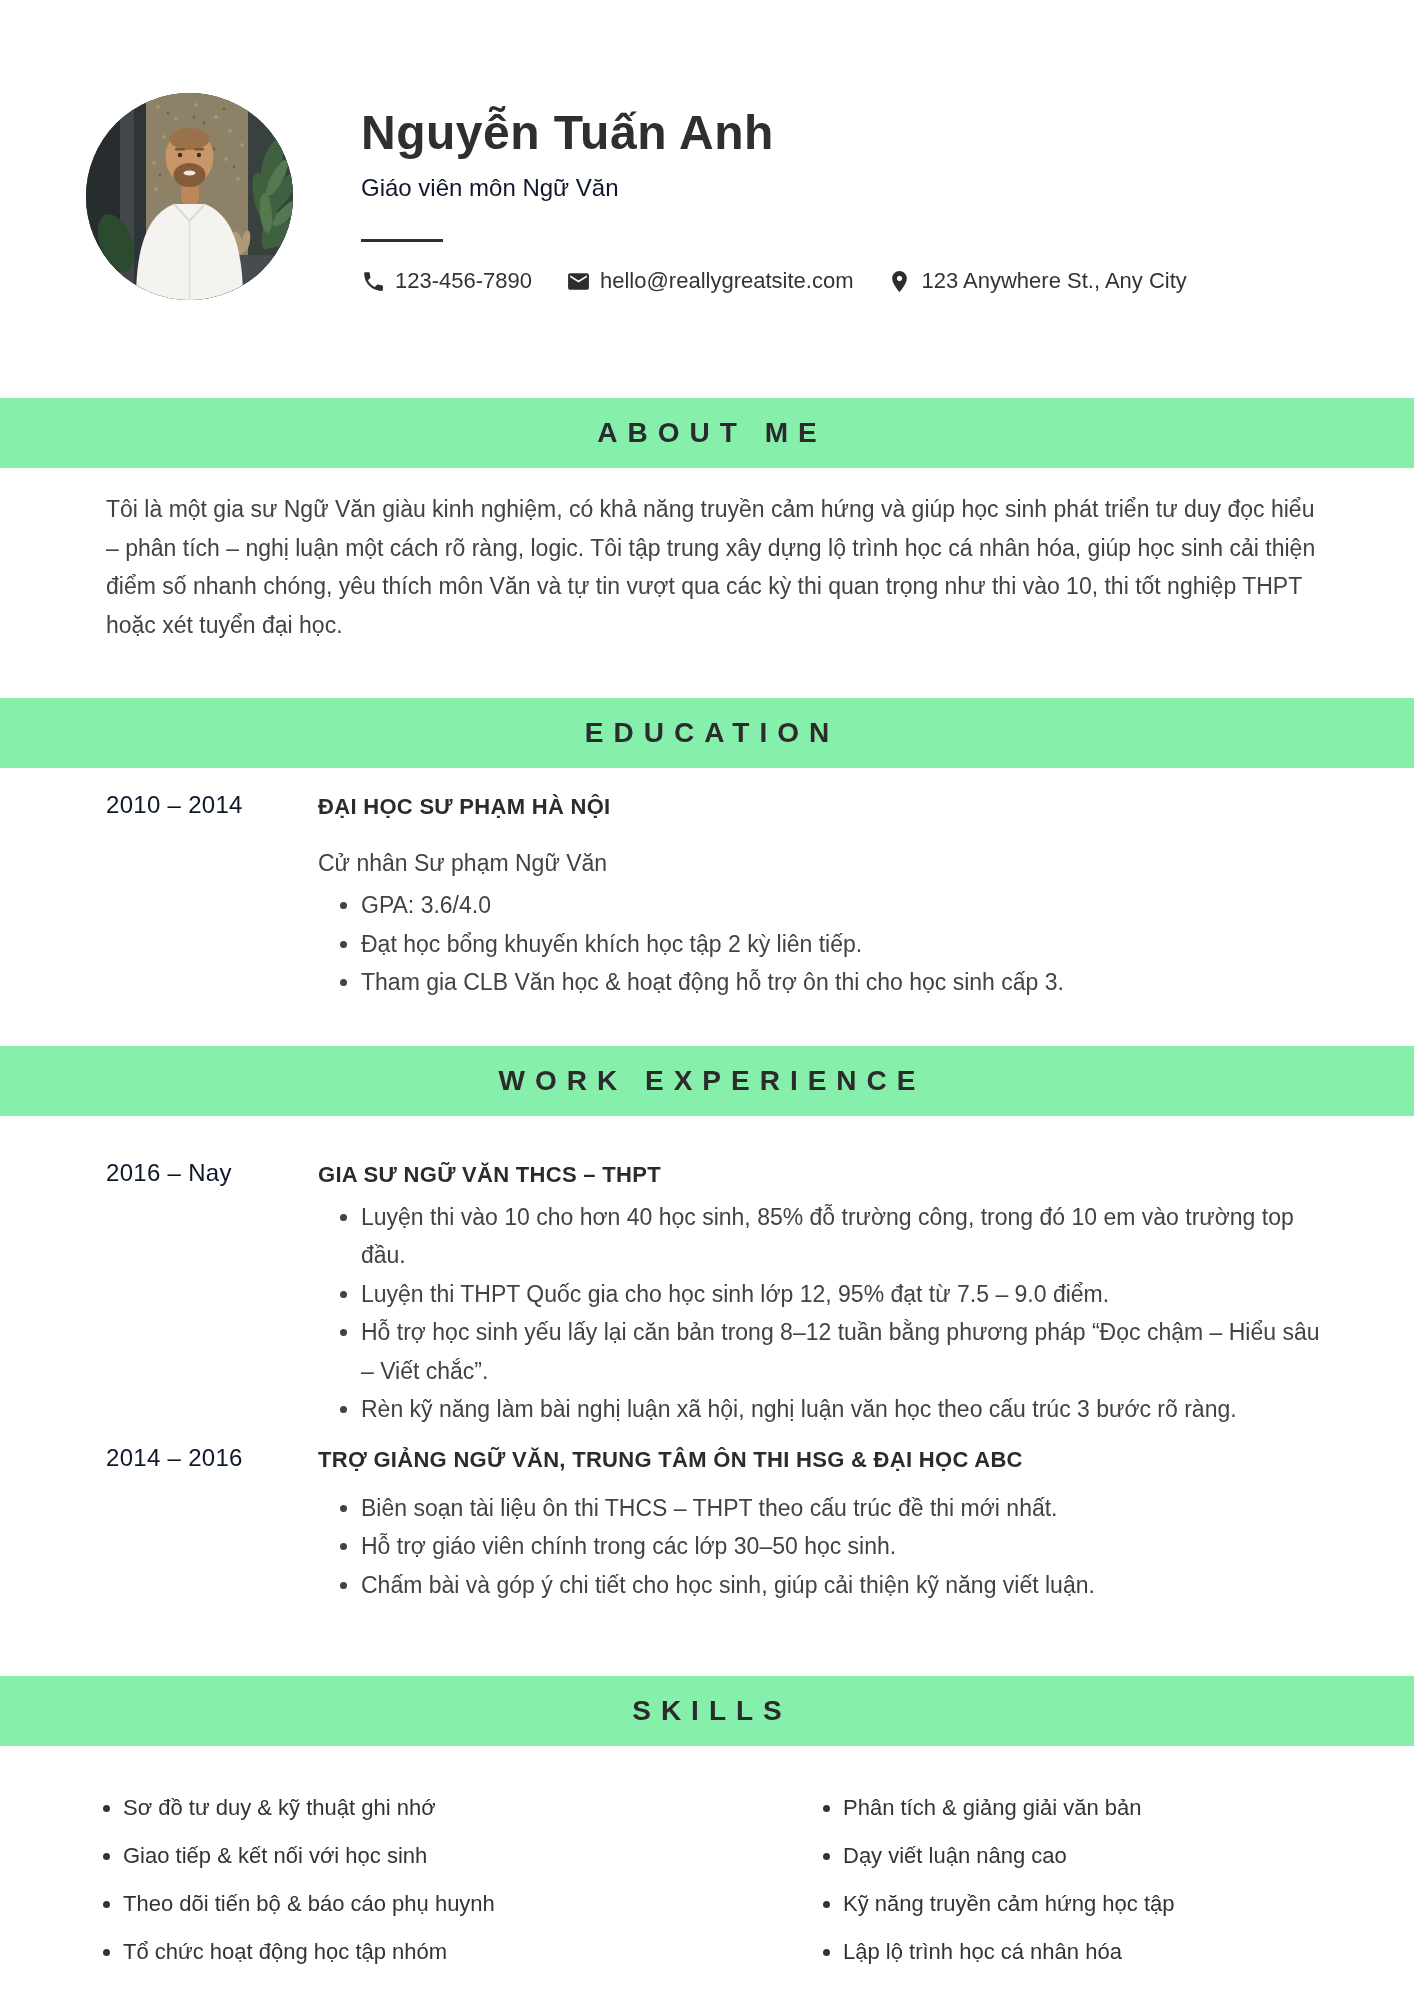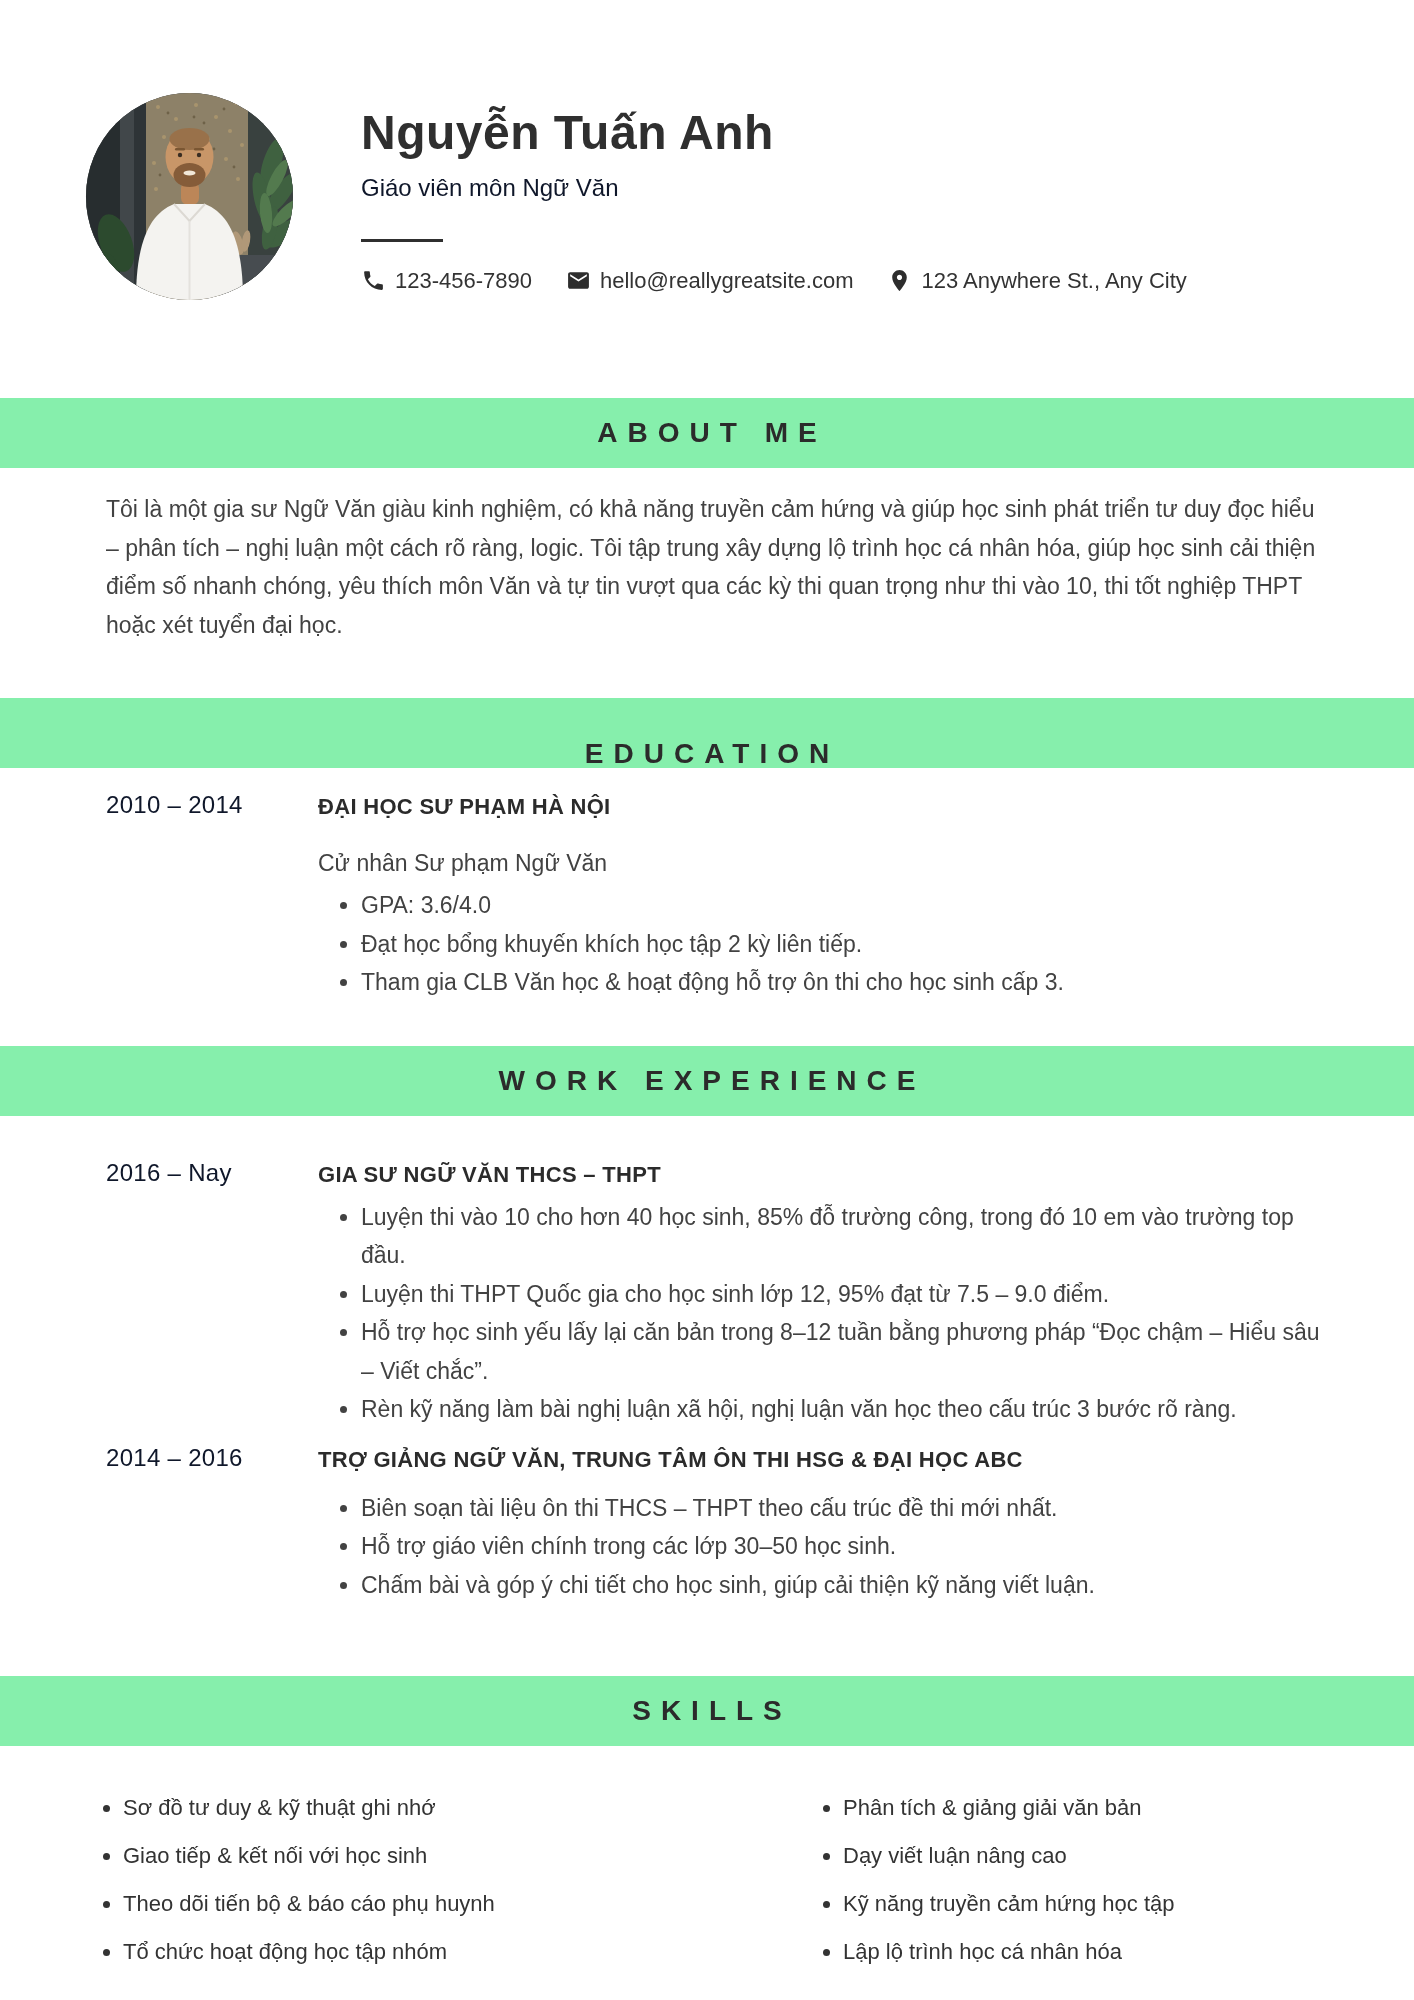--- a/index.html
+++ b/index.html
@@ -17,37 +17,37 @@
   }
   .avatar svg { display: block; width: 207px; height: 207px; }
   .header-info { margin-left: 68px; padding-top: 12px; }
   .name {
     font-size: 48px; font-weight: 700; color: #2f2f2f; letter-spacing: 0.5px;
     line-height: 56px;
   }
   .job-title { font-size: 24px; color: #0f172a; margin-top: 12px; line-height: 30px; }
   .divider { width: 82px; height: 3px; background: #2f2f2f; margin-top: 36px; }
   .contact-row { display: flex; align-items: center; margin-top: 26px; }
-  .contact-item { display: flex; align-items: flex-start; margin-right: 34px; }
+  .contact-item { display: flex; align-items: flex-end; margin-right: 34px; }
   .contact-item:last-child { margin-right: 0; }
   .contact-icon { width: 25px; height: 25px; flex: none; margin-right: 9px; }
   .contact-icon svg { display: block; width: 25px; height: 25px; fill: #2d2d2d; }
   .contact-text { font-size: 22px; color: #333333; white-space: nowrap; }
 
   
   .band {
     width: 1414px; height: 70px; background: #86efac;
     display: flex; align-items: center; justify-content: center;
   }
   .band-title {
     font-size: 28px; font-weight: 700; color: #2b2b2b;
     letter-spacing: 10px; text-indent: 10px; line-height: 28px;
   }
   .band-about { margin-top: 98px; }
-  .band-education { margin-top: 54px; align-items: flex-end; }
+  .band-education { margin-top: 54px; }
   .band-work { margin-top: 44px; justify-content: center; }
   .band-skills { margin-top: 72px; }
 
   
   .about-text {
     margin: 22px 84px 0 106px;
     font-size: 23px; line-height: 38.5px; color: #424242;
   }
 
   

